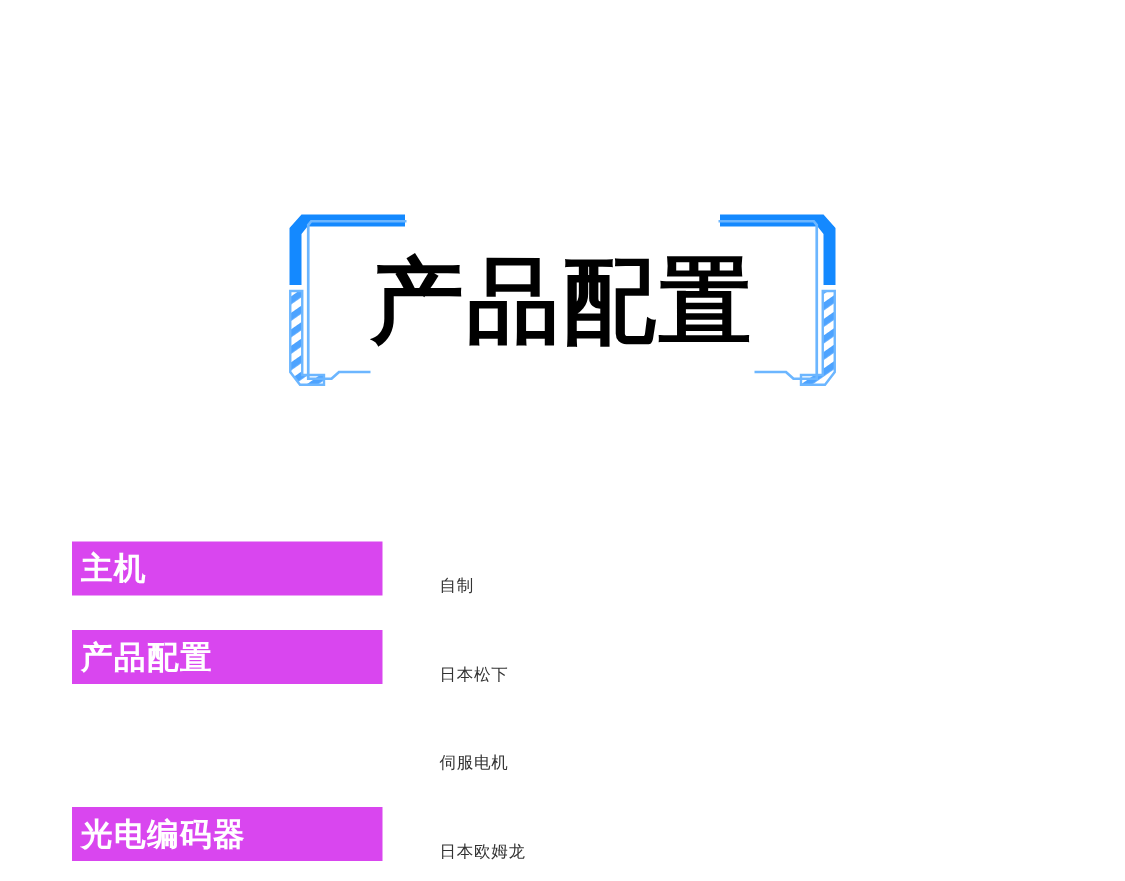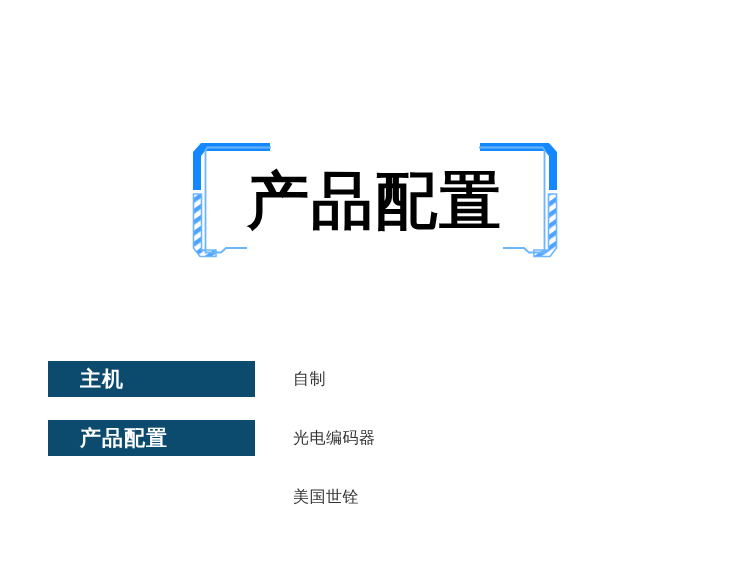--- a/index.html
+++ b/index.html
@@ -62,40 +62,40 @@
     position: relative;
     height: 36px;
     margin-bottom: 23px;
   }
   .spec-label {
     position: absolute;
     left: 0;
     top: 0;
     width: 207px;
     height: 36px;
-    background: #0c4a6e;
+    background: #d946ef;
     color: #ffffff;
     font-size: 21px;
     font-weight: bold;
     display: flex;
     align-items: center;
     box-sizing: border-box;
-    padding-left: 32px;
+    padding-left: 6px;
     letter-spacing: 1px;
     line-height: 1;
     white-space: nowrap;
   }
   .spec-value {
     position: absolute;
     left: 245px;
-    top: 0;
+    top: 11px;
     height: 36px;
     display: flex;
     align-items: center;
-    font-size: 16px;
+    font-size: 11px;
     color: #333333;
     letter-spacing: 0.5px;
     line-height: 1;
     white-space: nowrap;
     text-align: right;
   }
 </style>
 </head>
 <body>
 
@@ -128,21 +128,25 @@
 
 <div id="spec-list">
 
   <div class="spec-row">
     <div class="spec-label">主机</div>
     <div class="spec-value">自制</div>
   </div>
 
   <div class="spec-row">
     <div class="spec-label">产品配置</div>
-    <div class="spec-value">光电编码器</div>
+    <div class="spec-value">日本松下</div>
   </div>
 
   <div class="spec-row">
-    <div class="spec-value">美国世铨</div>
+    <div class="spec-value">伺服电机</div>
   </div>
 
+  <div class="spec-row">
+    <div class="spec-label">光电编码器</div>
+    <div class="spec-value">日本欧姆龙</div>
+  </div>
 
 </div>
 
 </body></html>

